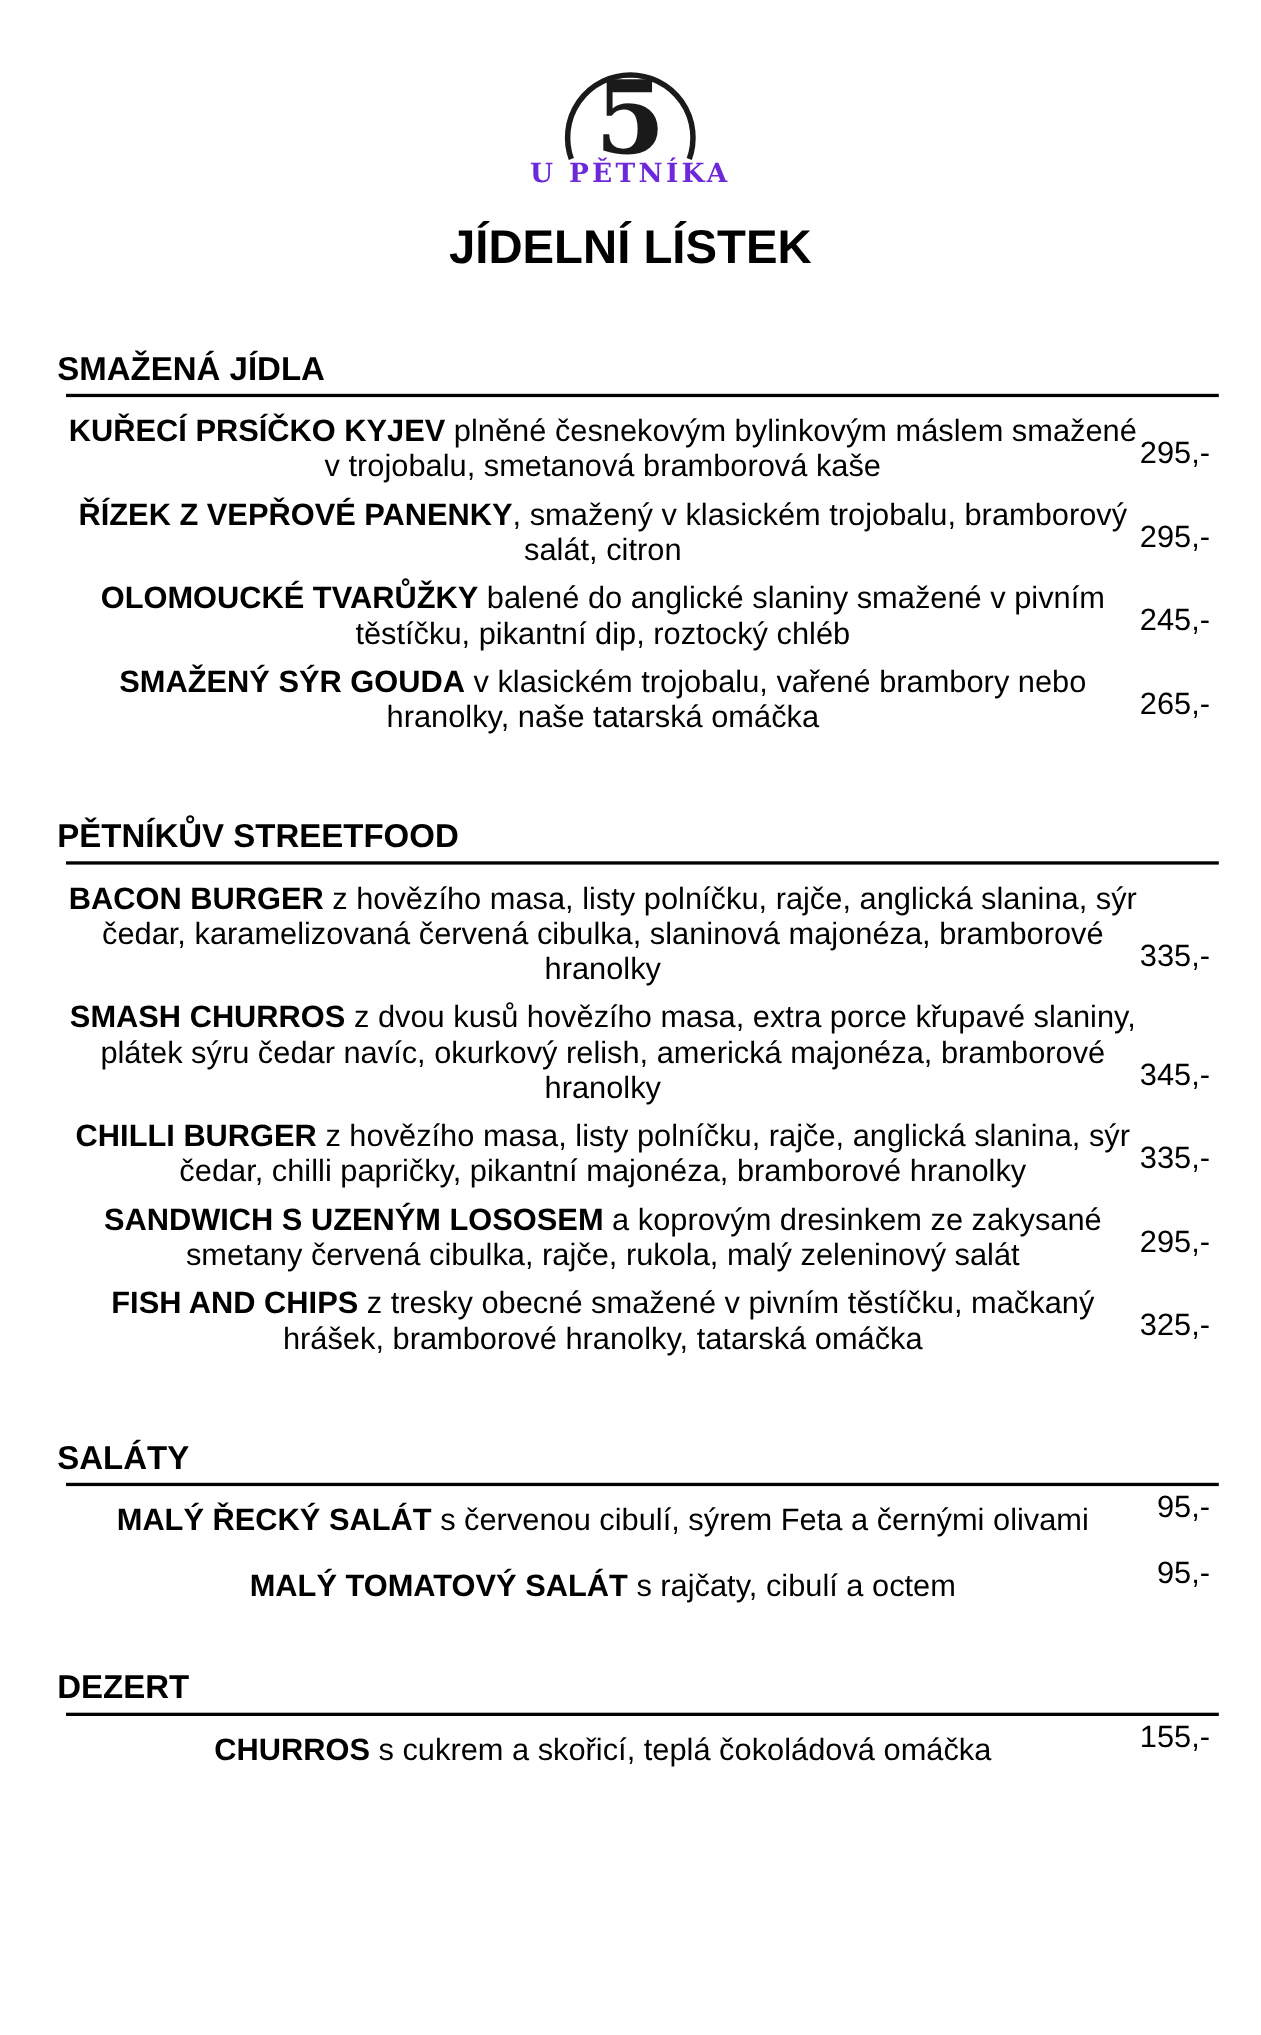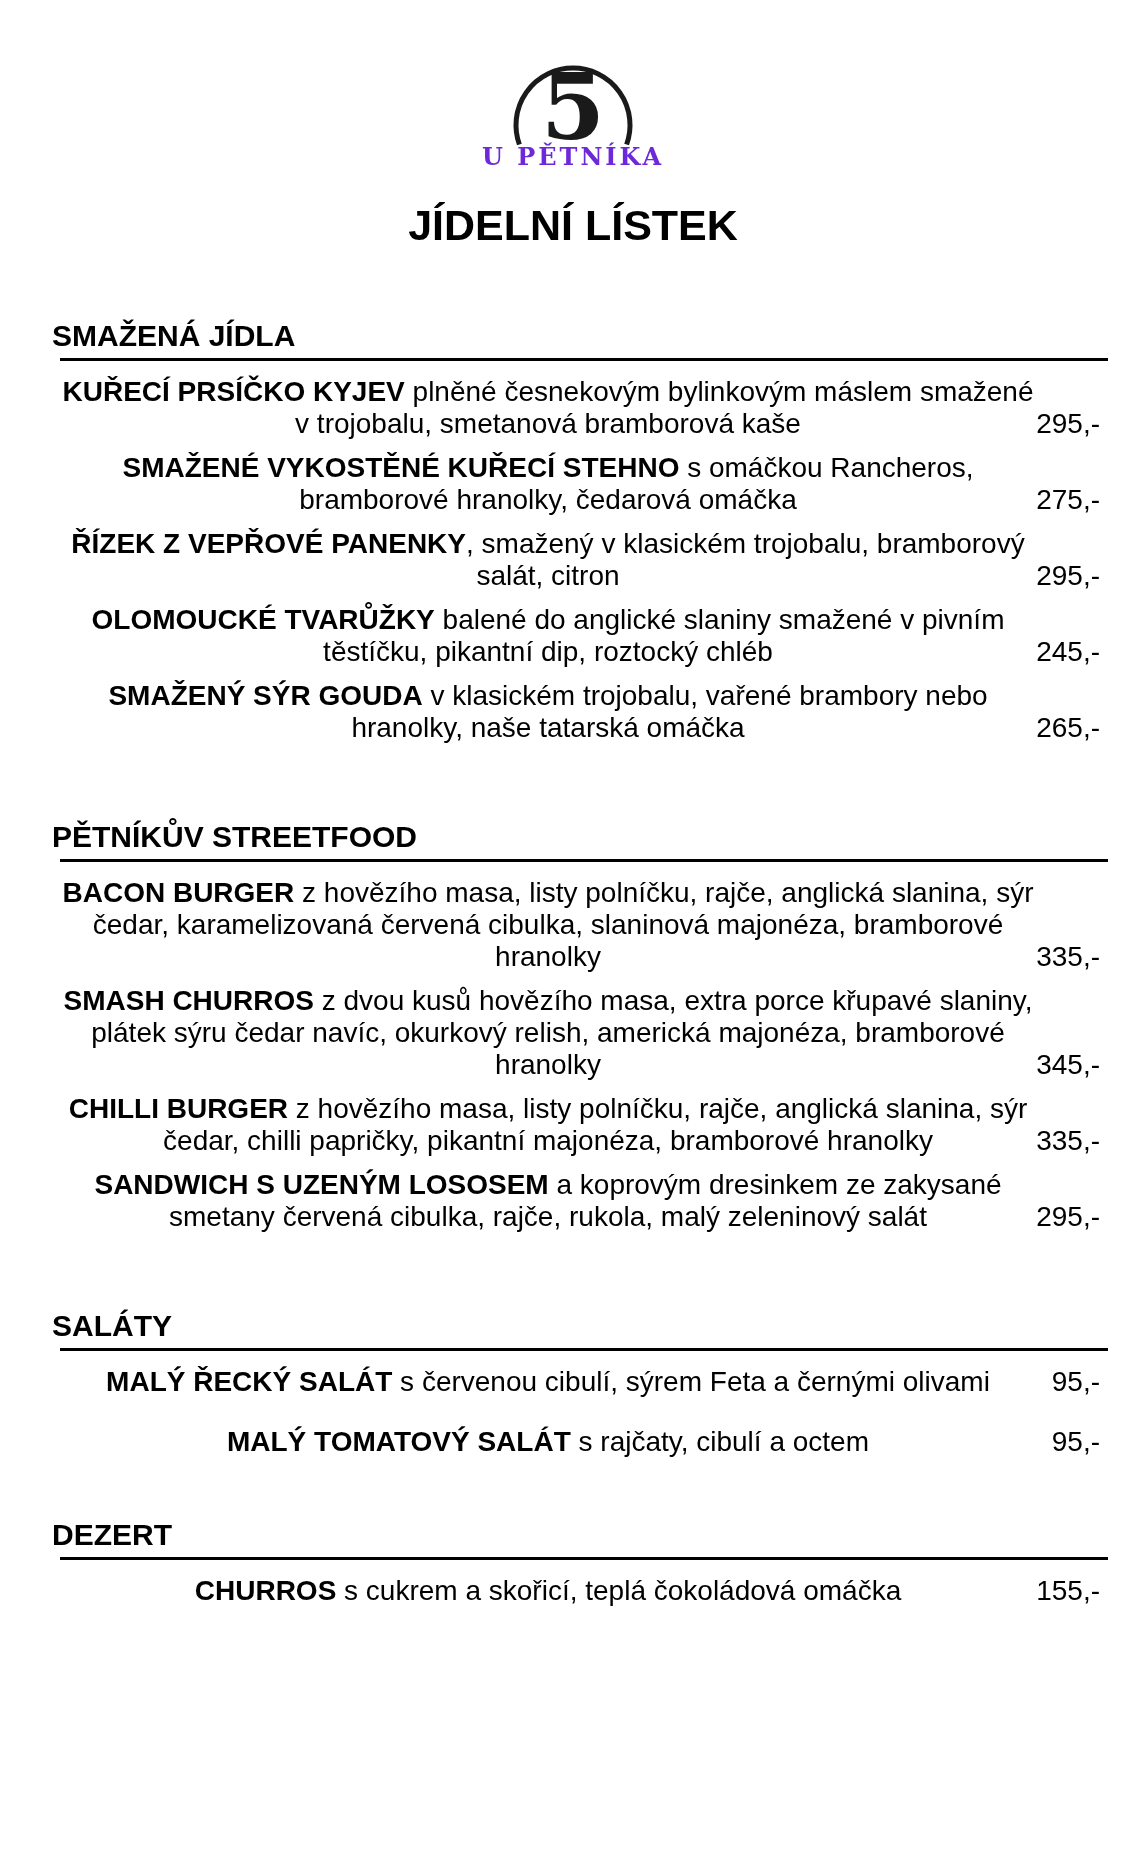--- a/index.html
+++ b/index.html
@@ -58,21 +58,21 @@
   .items { margin-top:15px; }
   .item {
     position:relative;
     font-size:28px; line-height:32px;
     margin-bottom:12px;
   }
   .section:nth-of-type(3) .item { margin-bottom:28px; }
   .desc  { padding-right:56px;text-align:center; }
   .iname { font-weight:bold; }
   .price {
-    position:absolute; right:0; bottom:0;
+    position:absolute; right:0; bottom:12px;
     line-height:32px; white-space:nowrap;
   }
 </style>
 </head>
 <body>
 
 <div class="page">
 
   <header>
     <div class="logo">
@@ -88,24 +88,20 @@
   <main class="content" id="sections">
   <section class="section">
     <h2 class="heading">SMAŽENÁ JÍDLA</h2>
     <div class="rule"></div>
     <div class="items">
   <div class="item">
     <div class="desc"><span class="iname">KUŘECÍ PRSÍČKO KYJEV</span><span class="idesc"> plněné česnekovým bylinkovým máslem smažené v trojobalu, smetanová bramborová kaše</span></div>
     <div class="price">295,-</div>
   </div>
 
-  <div class="item">
-    <div class="desc"><span class="iname">SMAŽENÉ VYKOSTĚNÉ KUŘECÍ STEHNO</span><span class="idesc"> s omáčkou Rancheros, bramborové hranolky, čedarová omáčka</span></div>
-    <div class="price">275,-</div>
-  </div>
 
   <div class="item">
     <div class="desc"><span class="iname">ŘÍZEK Z VEPŘOVÉ PANENKY</span><span class="idesc">, smažený v klasickém trojobalu, bramborový salát, citron</span></div>
     <div class="price">295,-</div>
   </div>
 
   <div class="item">
     <div class="desc"><span class="iname">OLOMOUCKÉ TVARŮŽKY</span><span class="idesc"> balené do anglické slaniny smažené v pivním těstíčku, pikantní dip, roztocký chléb</span></div>
     <div class="price">245,-</div>
   </div>
@@ -134,20 +130,24 @@
   <div class="item">
     <div class="desc"><span class="iname">CHILLI BURGER</span><span class="idesc"> z hovězího masa, listy polníčku, rajče, anglická slanina, sýr čedar, chilli papričky, pikantní majonéza, bramborové hranolky</span></div>
     <div class="price">335,-</div>
   </div>
 
   <div class="item">
     <div class="desc"><span class="iname">SANDWICH S UZENÝM LOSOSEM</span><span class="idesc"> a koprovým dresinkem ze zakysané smetany červená cibulka, rajče, rukola, malý zeleninový salát</span></div>
     <div class="price">295,-</div>
   </div>
 
+  <div class="item">
+    <div class="desc"><span class="iname">FISH AND CHIPS</span><span class="idesc"> z tresky obecné smažené v pivním těstíčku, mačkaný hrášek, bramborové hranolky, tatarská omáčka</span></div>
+    <div class="price">325,-</div>
+  </div>
 </div>
   </section>
 
   <section class="section">
     <h2 class="heading">SALÁTY</h2>
     <div class="rule"></div>
     <div class="items">
   <div class="item">
     <div class="desc"><span class="iname">MALÝ ŘECKÝ SALÁT</span><span class="idesc"> s červenou cibulí, sýrem Feta a černými olivami</span></div>
     <div class="price">95,-</div>

